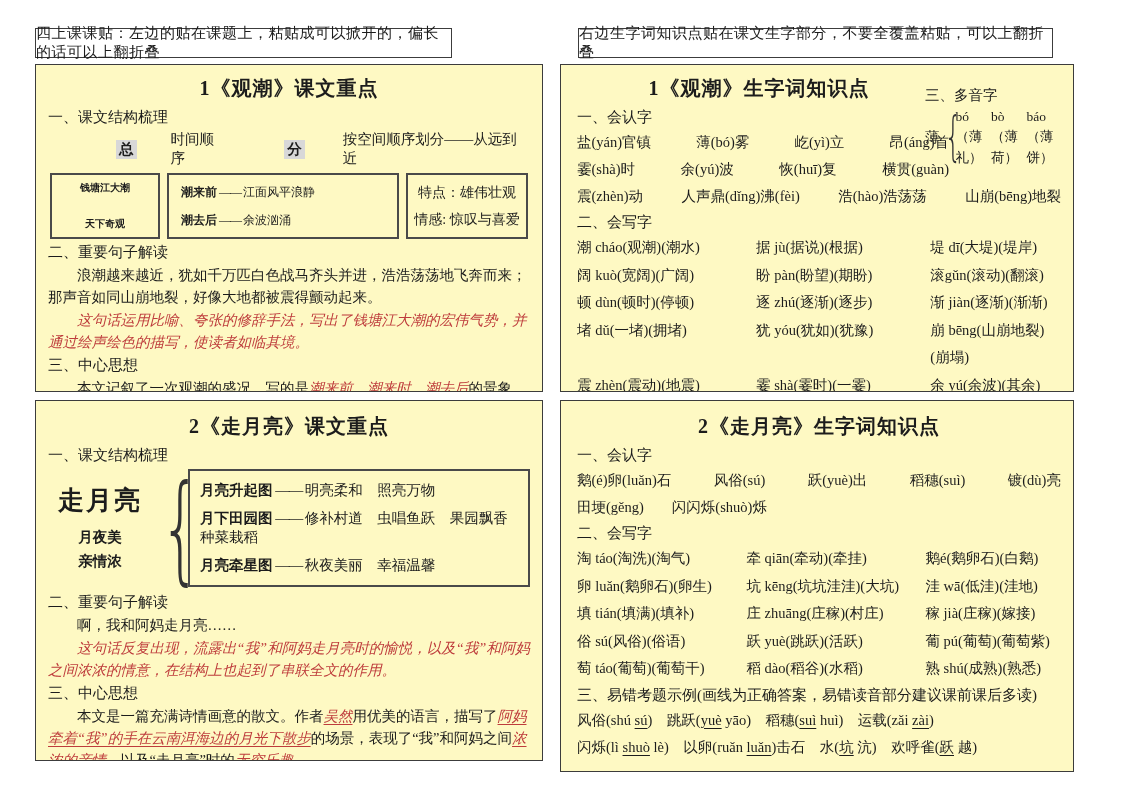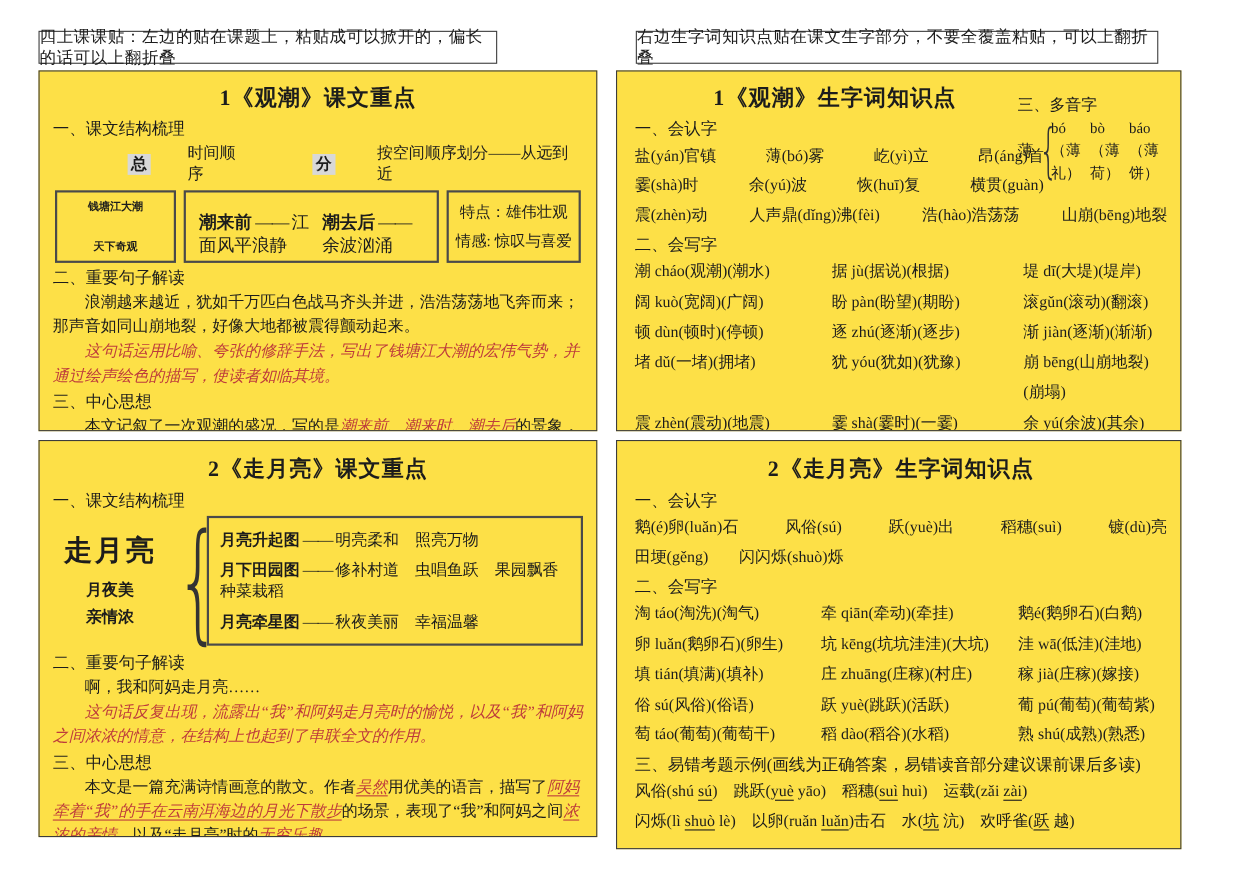--- a/index.html
+++ b/index.html
@@ -11,21 +11,21 @@
   }
   *{box-sizing:border-box;margin:0;padding:0;}
   body{background:#fff;font-family:"Liberation Serif","DejaVu Serif",serif;color:var(--ink);}
   .page{position:relative;width:1122px;height:793px;background:#ffffff;overflow:hidden;}
 
   .note{position:absolute;top:28px;height:30px;border:1.5px solid var(--border);
         display:flex;align-items:center;justify-content:center;font-size:15px;letter-spacing:.5px;}
   .note-left{left:35px;width:417px;}
   .note-right{left:578px;width:475px;}
 
-  .panel{position:absolute;border:1.5px solid var(--border);background:#fde047;overflow:hidden;}
+  .panel{position:absolute;border:1.5px solid var(--border);background:#fef9c3;overflow:hidden;}
   .p1{left:35px;top:64px;width:508px;height:328px;padding:4px 12px 0 12px;}
   .p2{left:560px;top:64px;width:514px;height:328px;padding:4px 12px 0 16px;}
   .p3{left:35px;top:400px;width:508px;height:361px;padding:6px 12px 0 12px;}
   .p4{left:560px;top:400px;width:514px;height:372px;padding:6px 12px 0 16px;}
 
   .ptitle{text-align:center;font-size:20px;margin:6px 0 6px 0;font-weight:600;letter-spacing:1px;}
   .p2 .ptitle{padding-right:120px;font-weight:600;}
   .h{font-weight:normal;font-size:15px;margin:3px 0 2px 0;}
   .para{font-size:14.5px;line-height:1.52;text-indent:2em;margin:1px 0;}
   .red{color:var(--red);font-style:italic;}
@@ -38,21 +38,21 @@
   .struct-top{display:flex;align-items:center;font-size:14.5px;margin:3px 0 5px 0;}
   .hl{background:var(--hl);font-weight:bold;padding:0 3px;}
   .st-zong{margin-left:68px;}
   .st-time{margin-left:34px;}
   .st-fen{margin-left:56px;}
   .st-space{margin-left:38px;}
   .struct-boxes{display:flex;align-items:stretch;margin:0 2px 4px 2px;height:66px;}
   .sbox{border:2px solid var(--innerborder);}
   .sb1{width:110px;display:flex;flex-direction:column;justify-content:space-between;
        align-items:center;font-weight:bold;font-size:10px;padding:6px 0;}
-  .sb2{flex:1;margin:0 7px;padding:3px 12px;display:flex;flex-direction:row;justify-content:space-around;font-size:16px;align-items:flex-end;}
+  .sb2{flex:1;margin:0 7px;padding:3px 12px;display:flex;flex-direction:column;justify-content:space-around;font-size:12px;}
   .sb3{width:122px;display:flex;flex-direction:column;justify-content:space-around;
        align-items:center;font-size:14px;padding:4px 2px;}
 
   
   .p3struct{display:flex;align-items:center;margin:4px 0 6px 0;}
   .p3left{width:104px;text-align:center;}
   .p3main{font-size:26px;font-weight:bold;letter-spacing:2px;}
   .p3sub{font-size:14.5px;font-weight:bold;line-height:1.6;margin-top:8px;}
   .bigbrace{font-size:118px;font-weight:200;transform:scaleX(.55);line-height:104px;
             font-family:"DejaVu Sans",sans-serif;color:#333;width:34px;text-align:center;}

